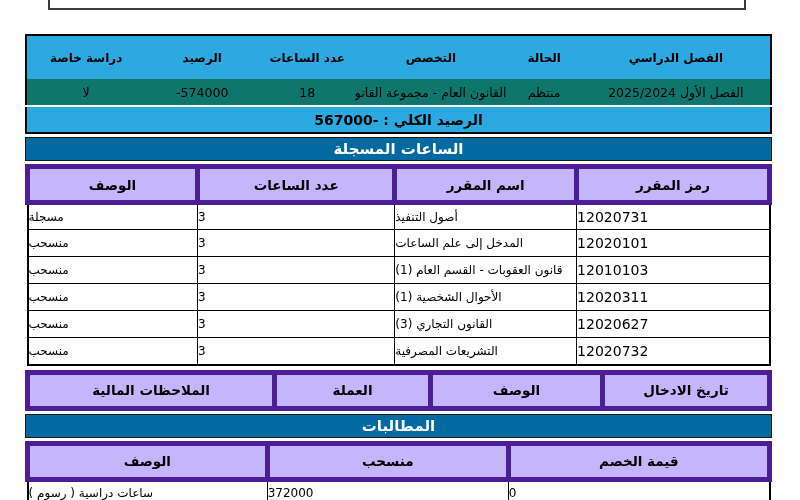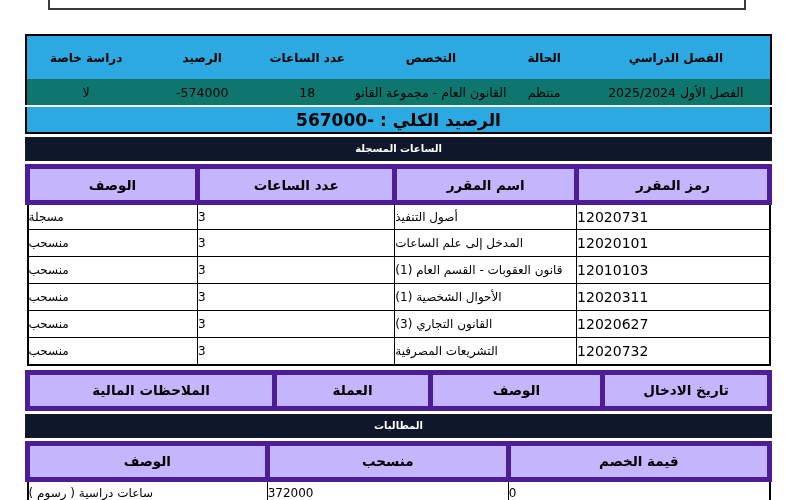--- a/index.html
+++ b/index.html
@@ -39,38 +39,38 @@
   .summary-table td.data-cell {
     background: #0f766e;
     height: 27px;
     font-size: 12.5px;
     text-align: center;
     vertical-align: middle;
   }
   .summary-table td.total-cell {
     background: #2ba9e0;
     height: 27px;
-    font-size: 17px;
+    font-size: 14px;
     font-weight: 600;
     text-align: center;
     vertical-align: middle;
     border-top: 2px solid #fff;
   }
   .num { direction: ltr; unicode-bidi: embed; }
 
   
   .section-bar {
-    background: #0f172a;
+    background: #0369a1;
     border: 1px solid #1a1a1a;
     height: 24px;
     line-height: 22px;
     text-align: center;
     color: #ffffff;
     font-weight: bold;
-    font-size: 10px;
+    font-size: 15px;
   }
   .bar-1 { margin-top: 3px; }
   .bar-2 { margin-top: 2px; }
   .bar-3 { margin-top: 3px; }
 
   
   .grid-table { border: 2px solid #000; }
   .grid-table th {
     background: #c4b5fd;
     height: 36px;

